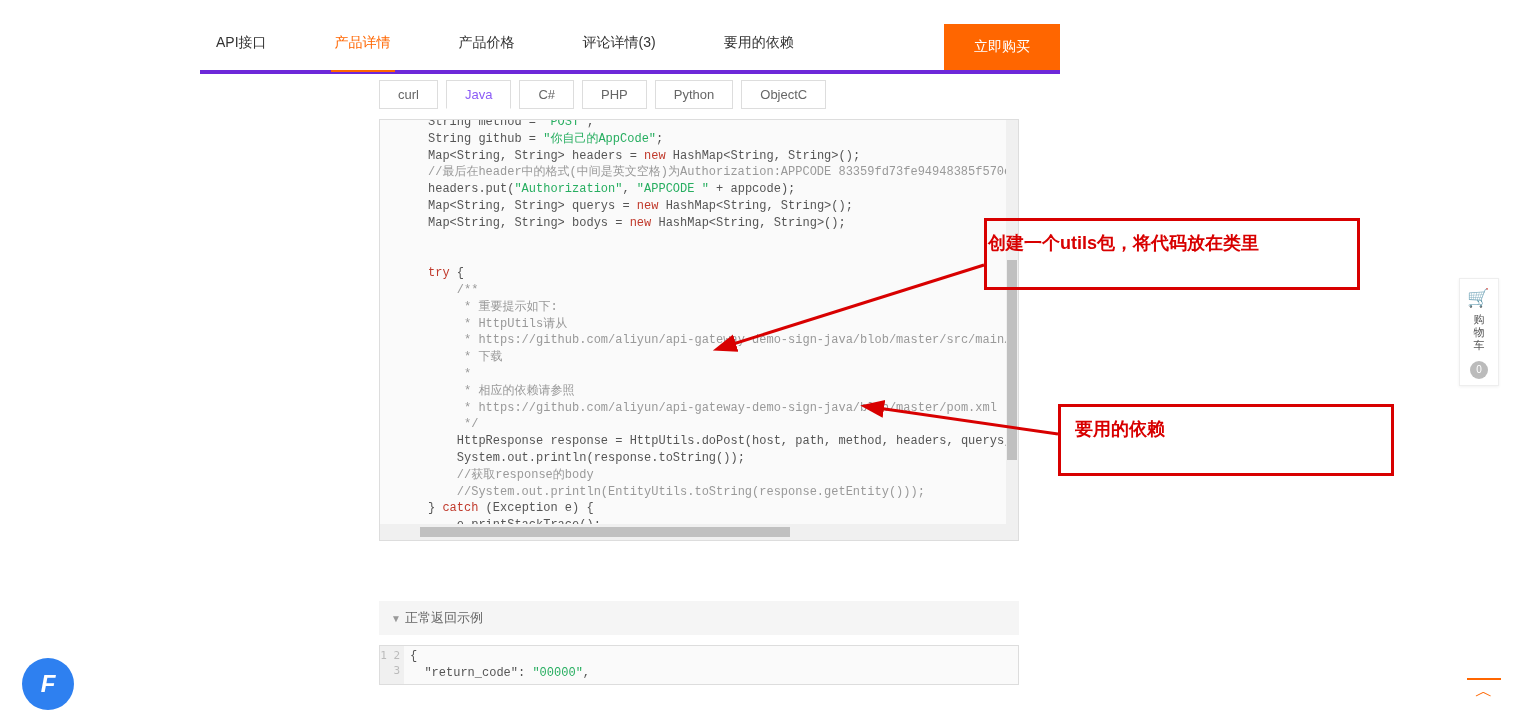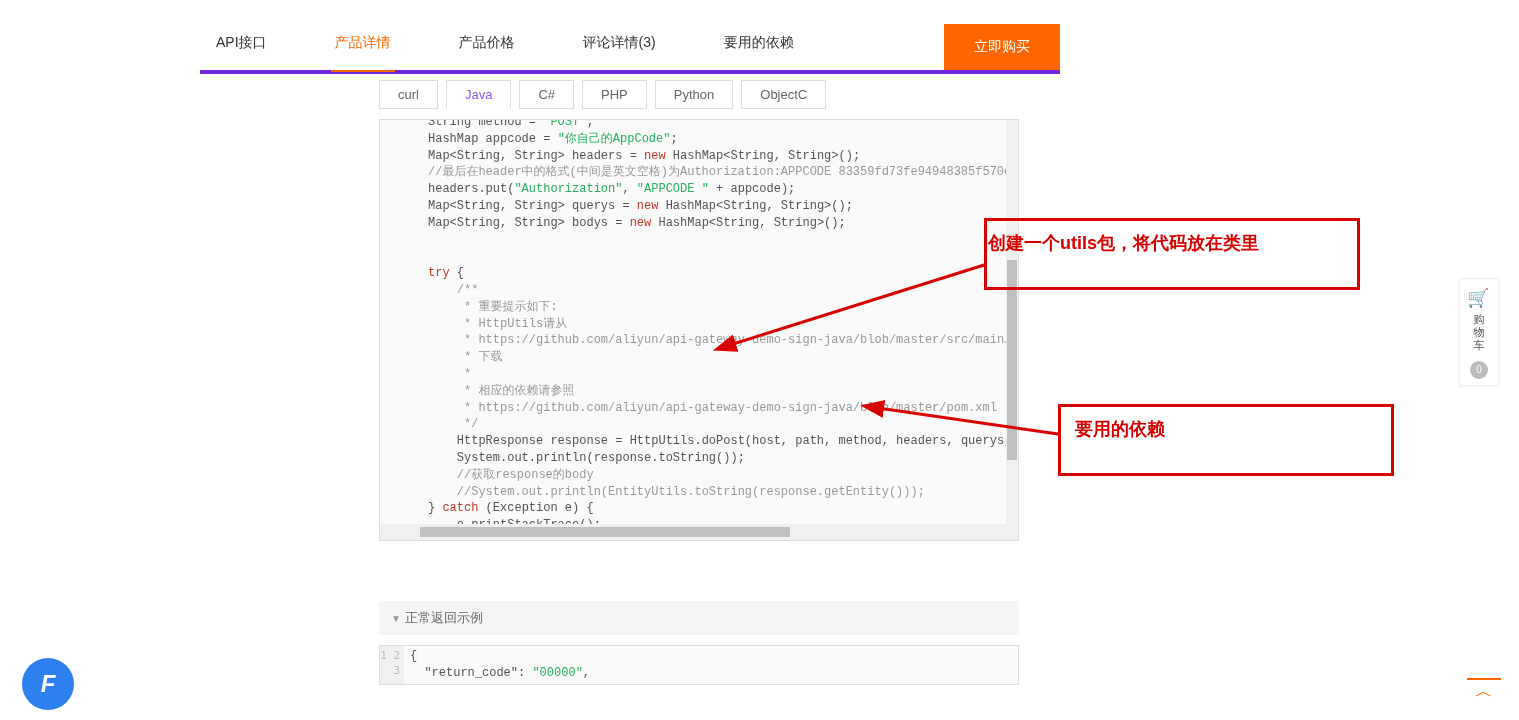--- a/index.html
+++ b/index.html
@@ -88,21 +88,21 @@
     <div class="lang-tab">curl</div>
     <div class="lang-tab active">Java</div>
     <div class="lang-tab">C#</div>
     <div class="lang-tab">PHP</div>
     <div class="lang-tab">Python</div>
     <div class="lang-tab">ObjectC</div>
   </div>
 
   <div class="code-panel">
     <div class="code-pre"><span>String method = </span><span class="str">"POST"</span><span>;</span>
-<span>HashMap appcode = </span><span class="str">"你自己的AppCode"</span><span>;</span>
+<span>String github = </span><span class="str">"你自己的AppCode"</span><span>;</span>
 <span>Map&lt;String, String&gt; headers = </span><span class="kw">new</span><span> HashMap&lt;String, String&gt;();</span>
 <span class="cmt">//最后在header中的格式(中间是英文空格)为Authorization:APPCODE 83359fd73fe94948385f570e3c139105</span>
 <span>headers.put(</span><span class="str">"Authorization"</span><span>, </span><span class="str">"APPCODE "</span><span> + appcode);</span>
 <span>Map&lt;String, String&gt; querys = </span><span class="kw">new</span><span> HashMap&lt;String, String&gt;();</span>
 <span>Map&lt;String, String&gt; bodys = </span><span class="kw">new</span><span> HashMap&lt;String, String&gt;();</span>
 
 
 <span class="kw">try</span><span> {</span>
 <span class="cmt">    /**</span>
 <span class="cmt">     * 重要提示如下:</span>

